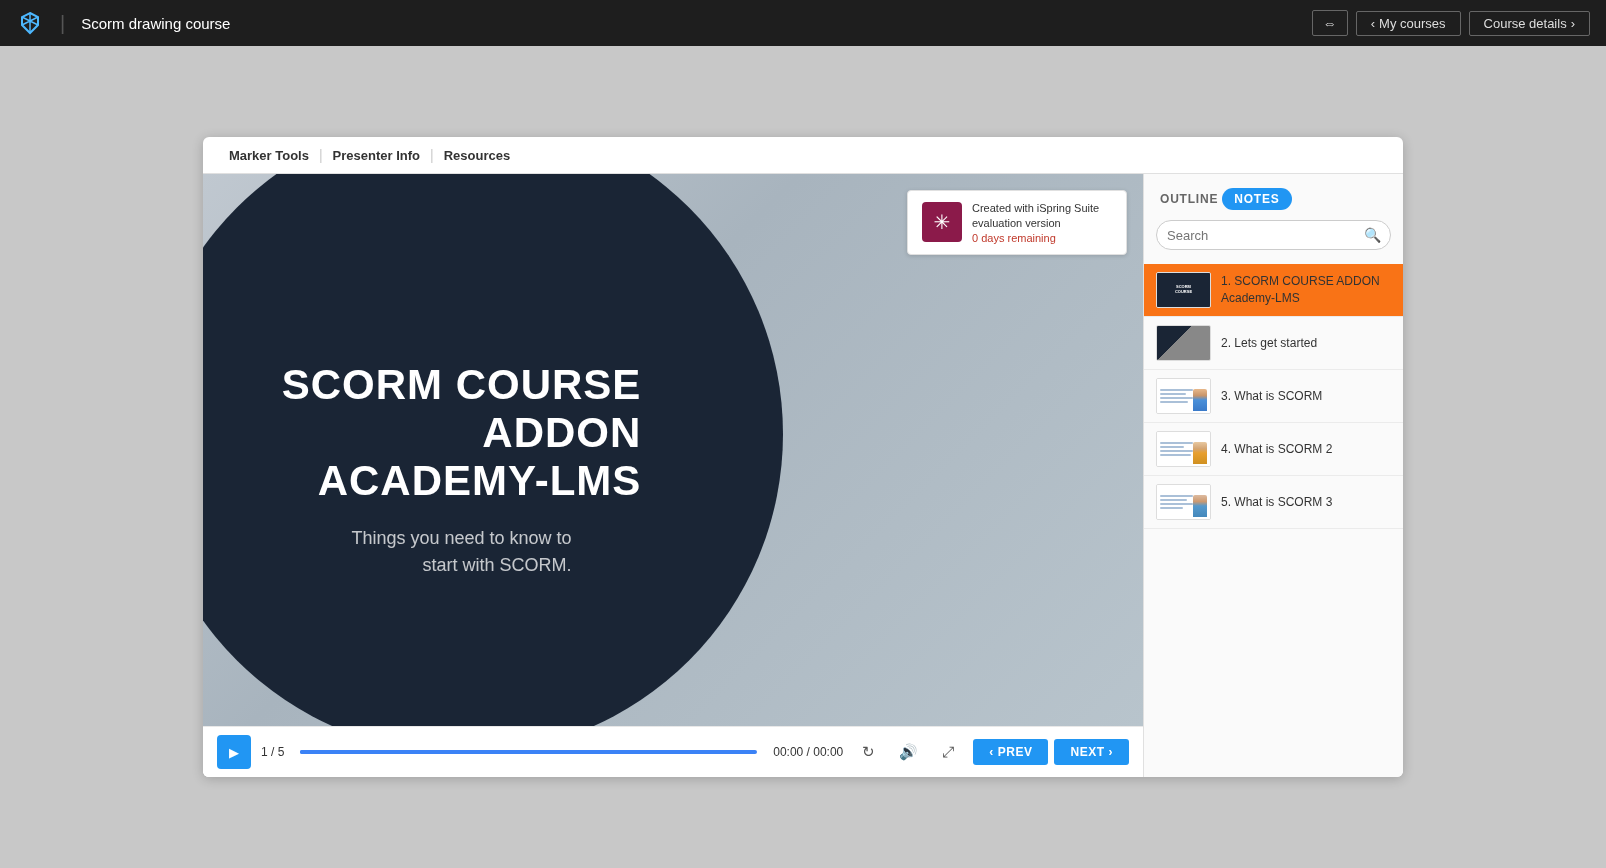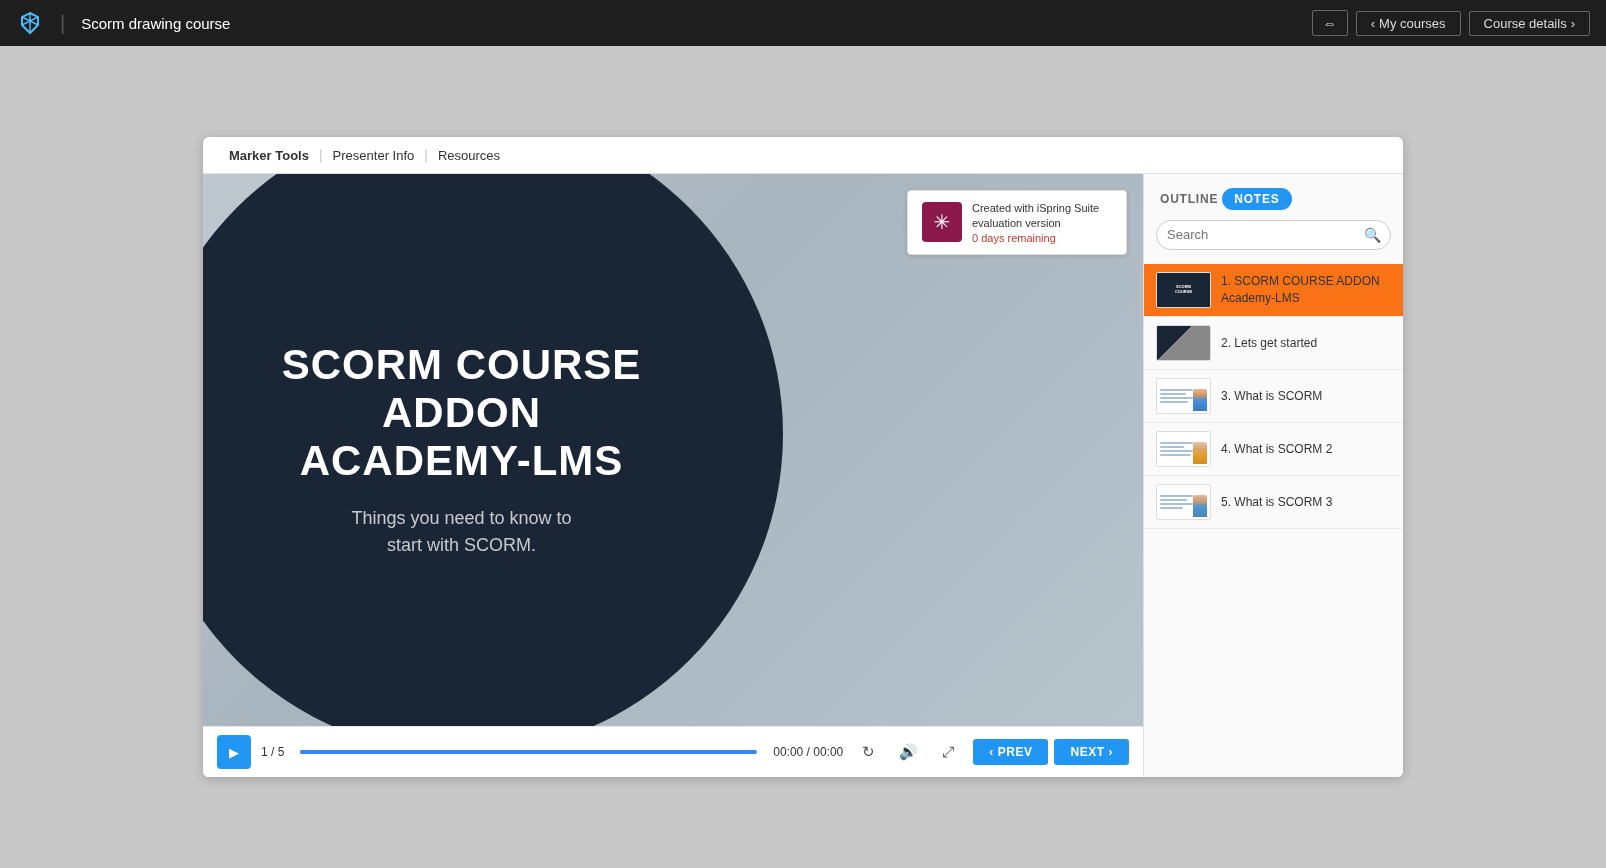--- a/index.html
+++ b/index.html
@@ -90,21 +90,21 @@
       align-items: center;
       padding: 10px 16px;
       border-bottom: 1px solid #e0e0e0;
       gap: 0;
     }
     .toolbar-item {
       font-size: 13px;
       color: #333;
       cursor: pointer;
       padding: 0 10px;
-      font-weight: 400;
+      font-weight: 700;
     }
     .toolbar-item.active {
       font-weight: 600;
     }
     .toolbar-sep {
       color: #ccc;
       font-size: 14px;
     }
 
     
@@ -156,22 +156,23 @@
     .slide-content {
       position: relative;
       z-index: 2;
       display: flex;
       align-items: center;
       justify-content: center;
       flex-direction: column;
       width: 55%;
       height: 100%;
       color: #fff;
-      text-align: center;
+      text-align: right;
       padding: 40px;
+      margin-top: 20px;
     }
     .slide-title {
       font-size: 42px;
       font-weight: 700;
       line-height: 1.15;
       text-transform: uppercase;
       letter-spacing: 1px;
       margin-bottom: 20px;
     }
     .slide-subtitle {
@@ -331,21 +332,21 @@
       color: #fff;
       background: #2196F3;
       padding: 4px 12px;
       border-radius: 11px;
     }
     .sidebar-search {
       padding: 0 12px 10px;
     }
     .search-box {
       display: flex;
-      align-items: flex-start;
+      align-items: center;
       border: 1px solid #ccc;
       border-radius: 15px;
       background: #fff;
       overflow: hidden;
     }
     .search-input {
       flex: 1;
       border: none;
       outline: none;
       padding: 6px 10px;

